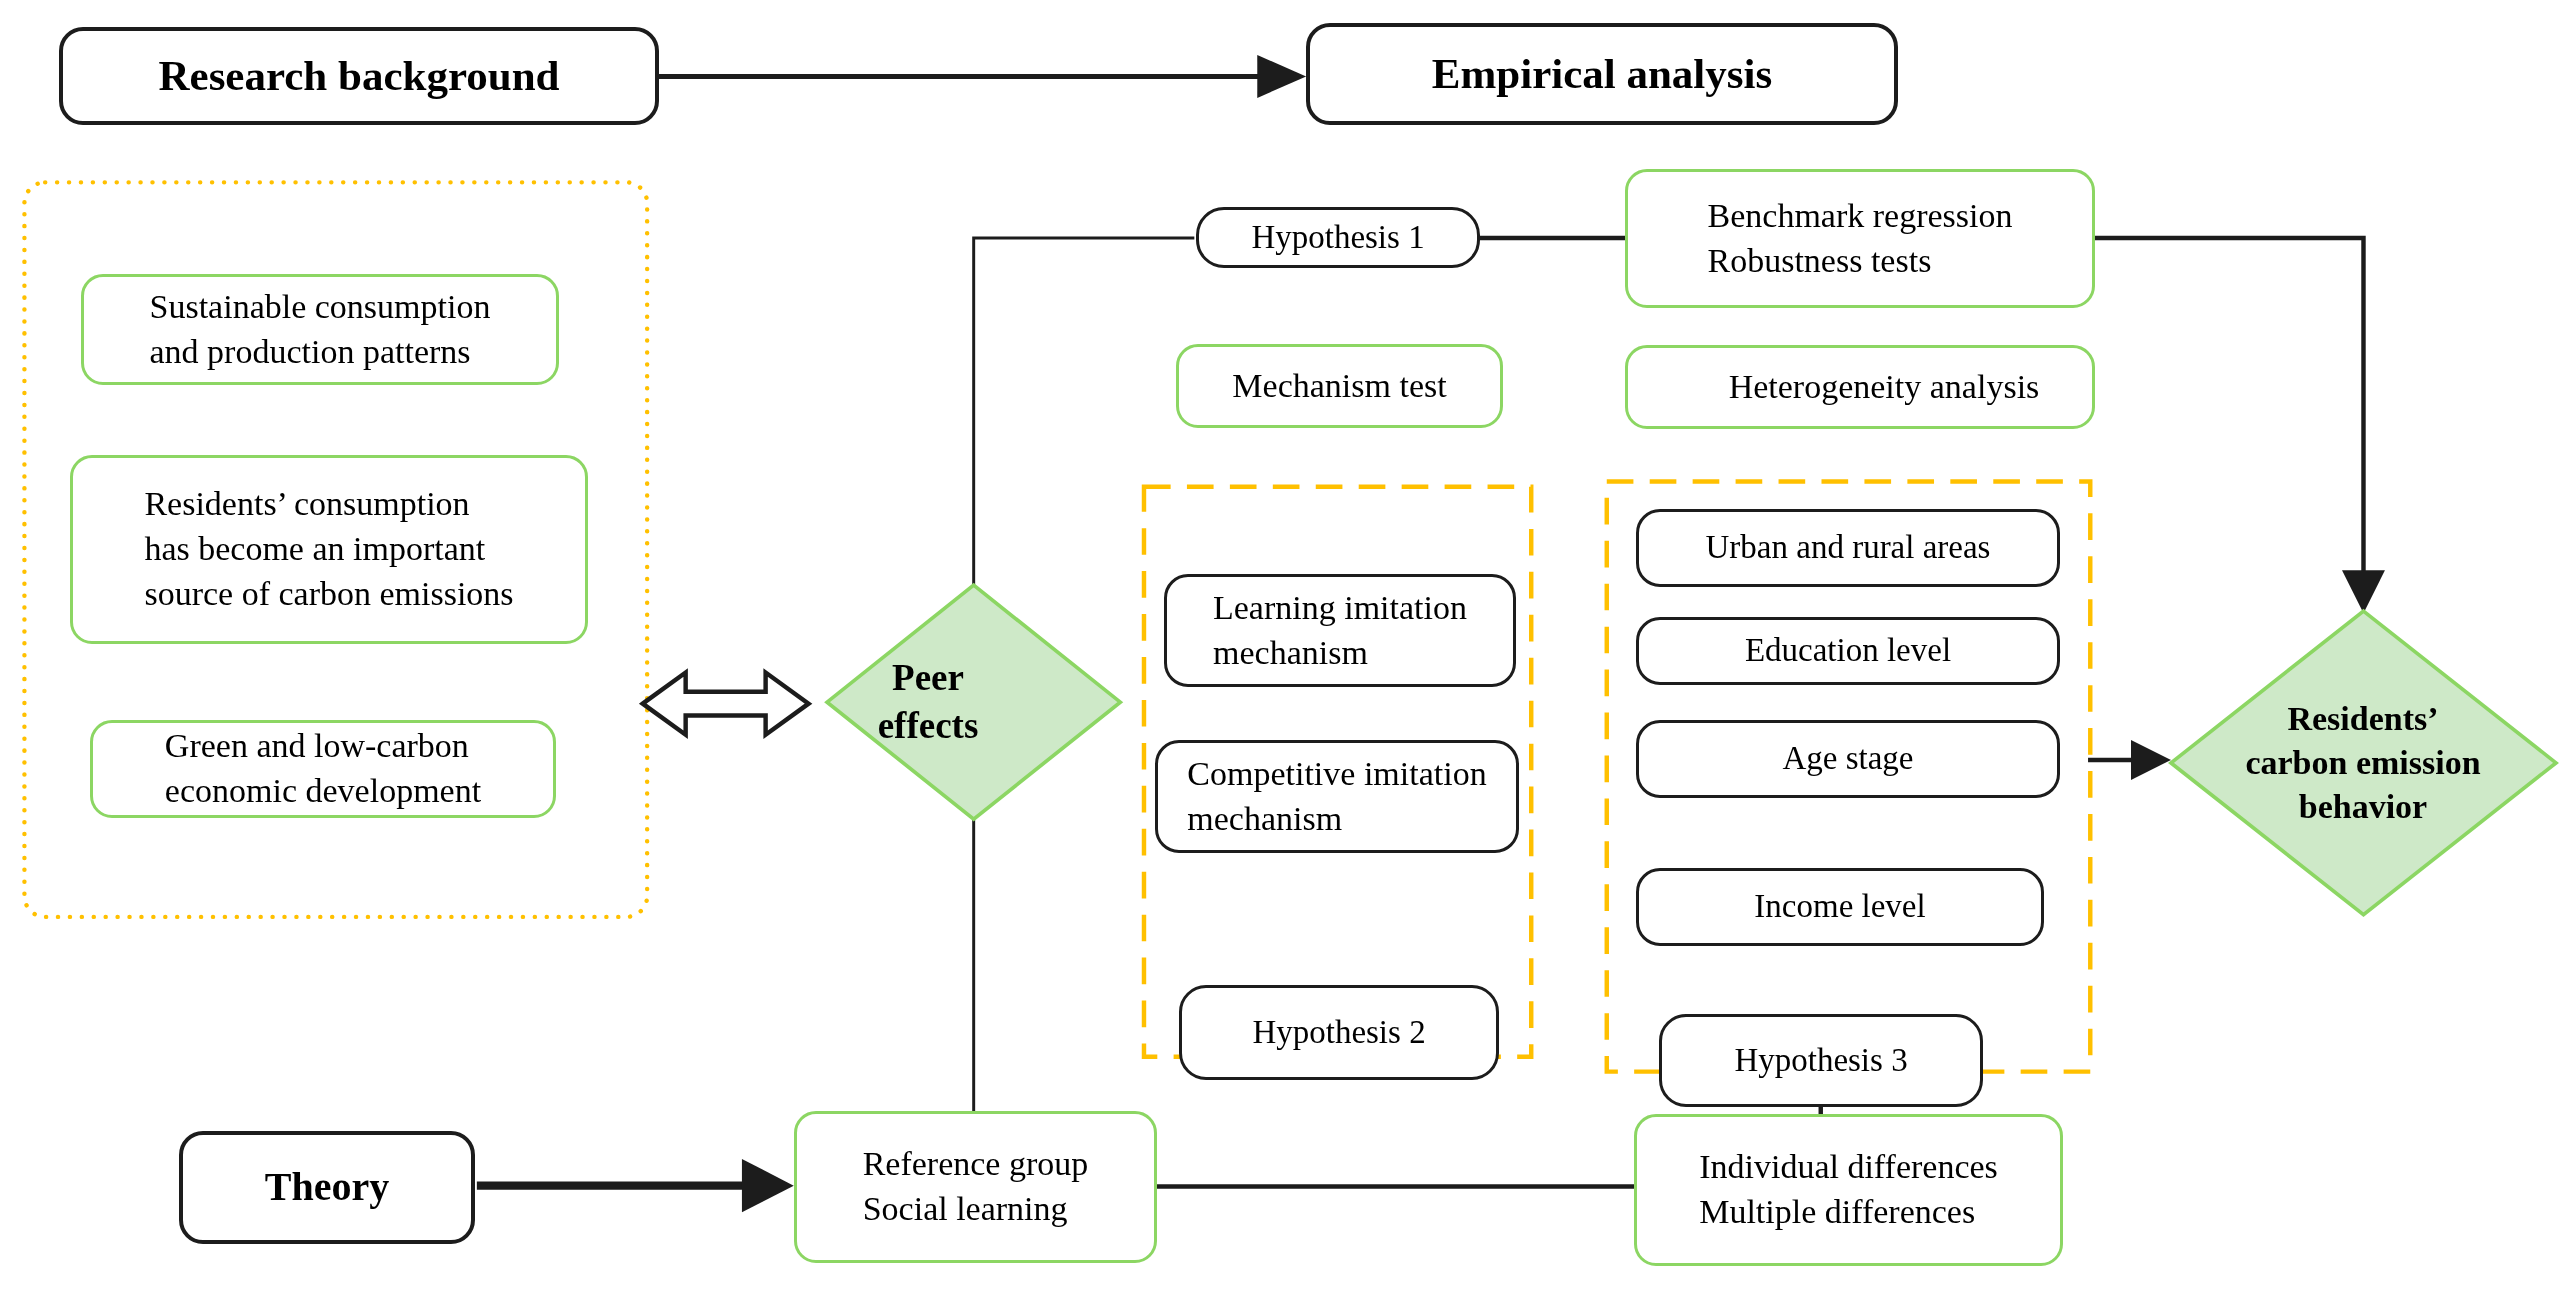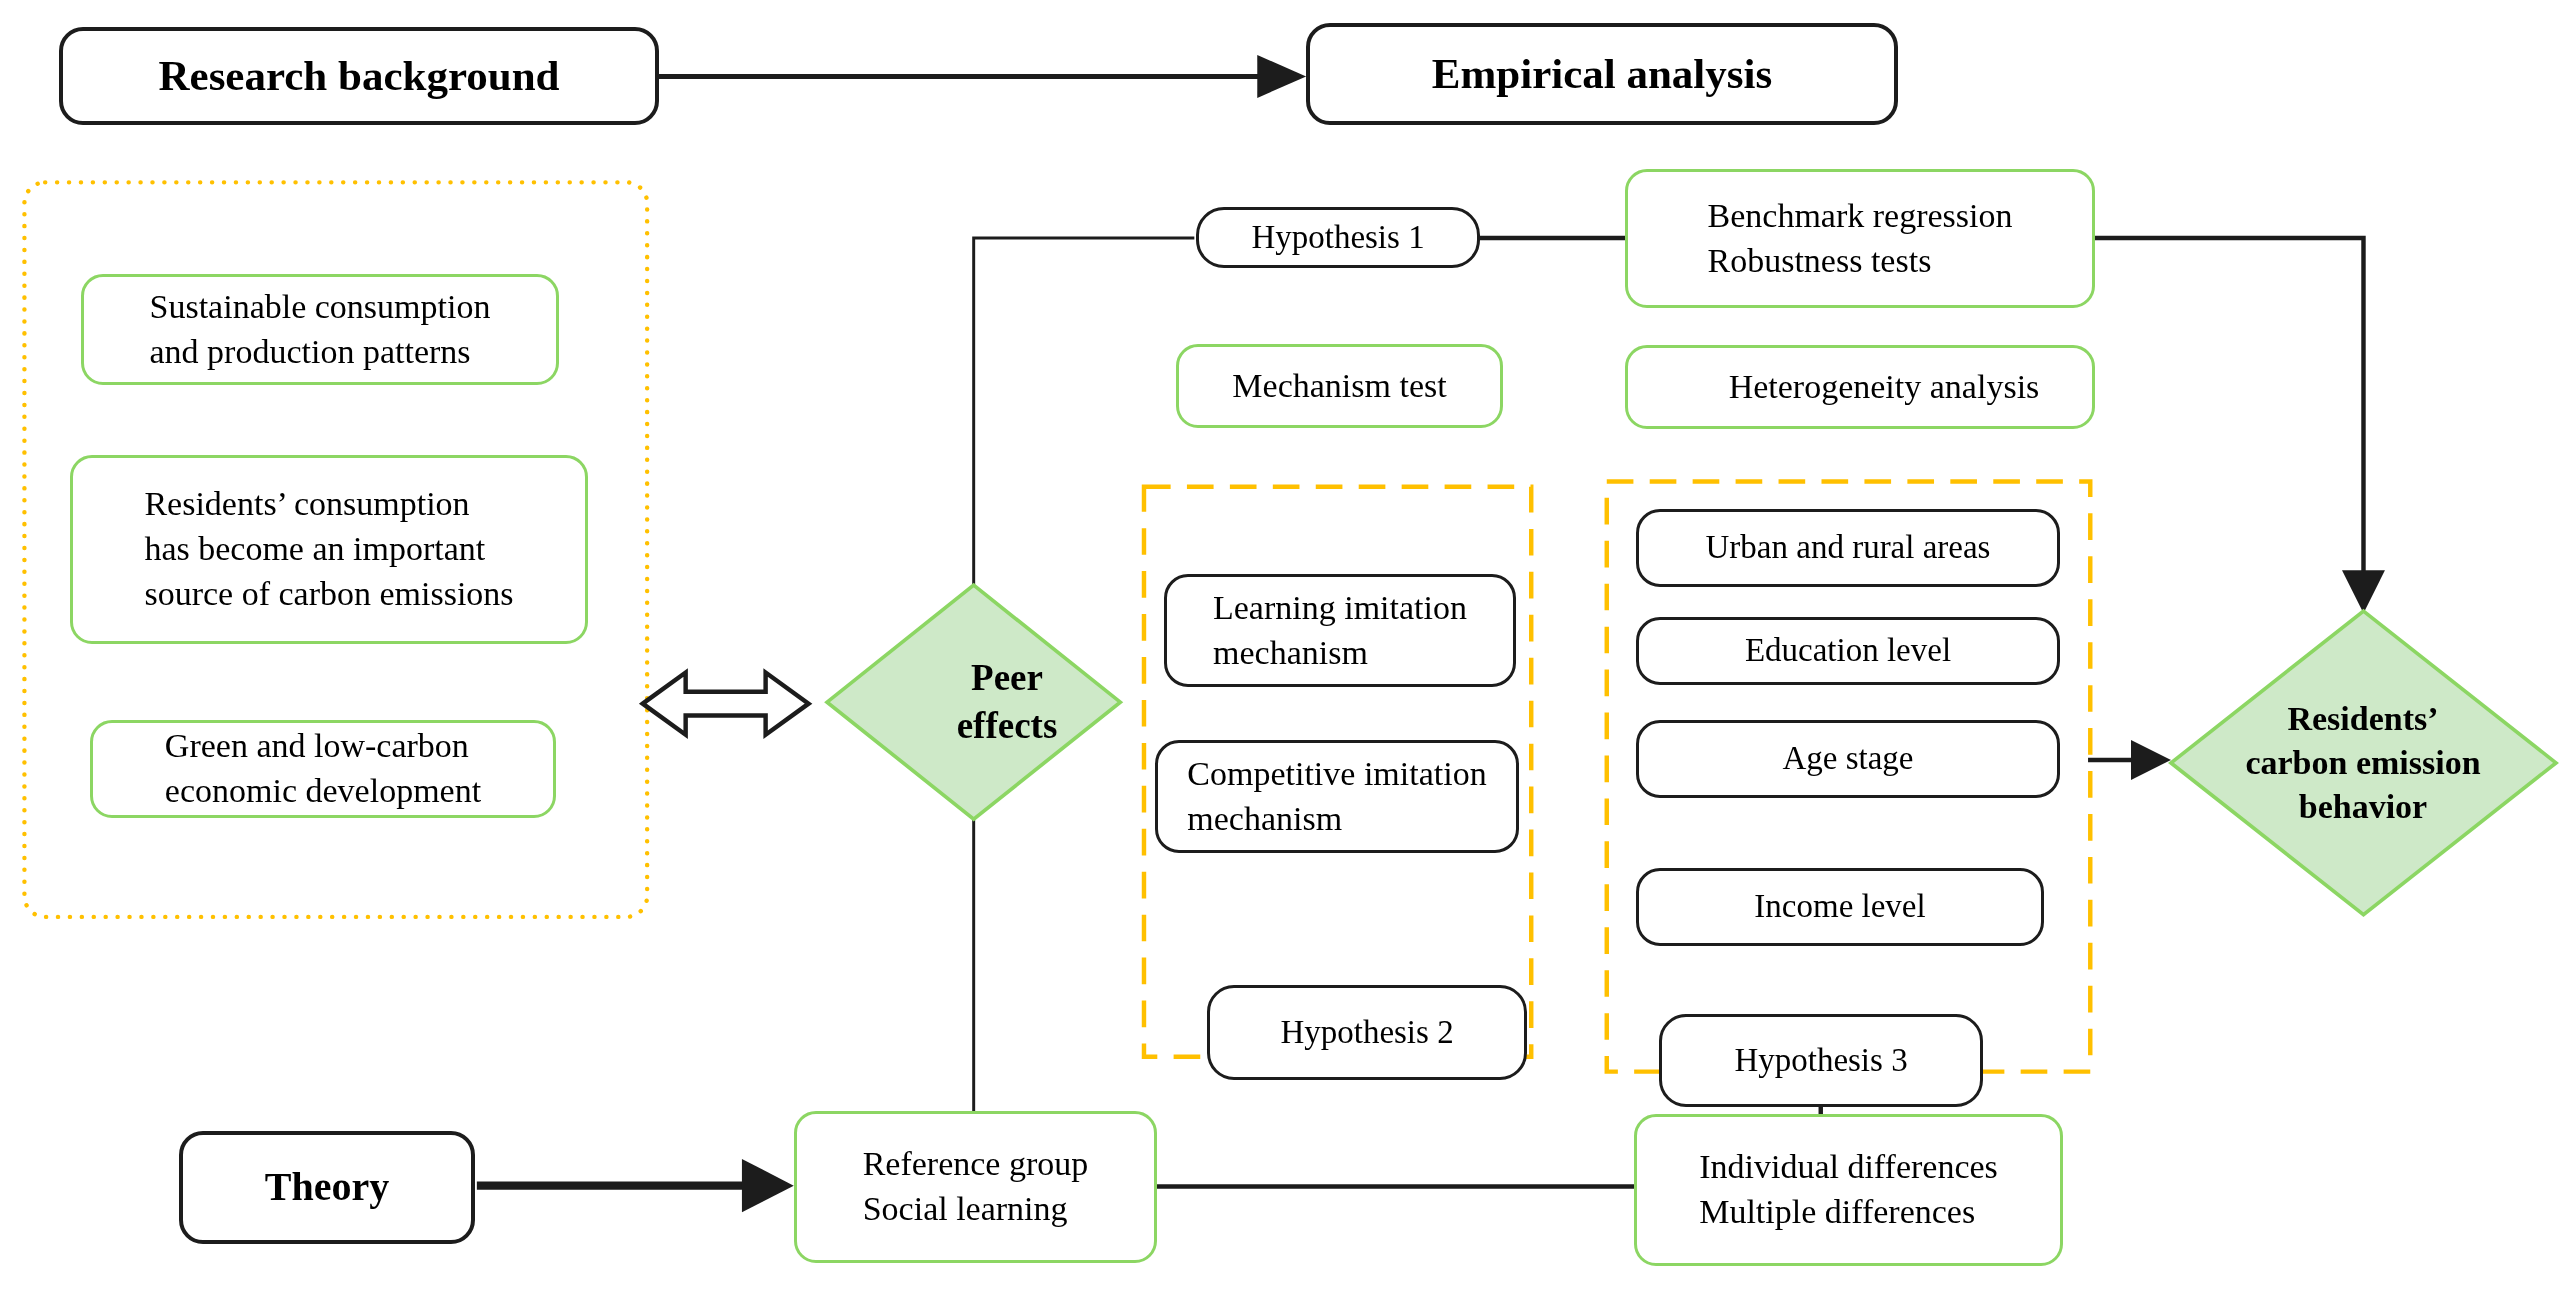--- a/index.html
+++ b/index.html
@@ -83,34 +83,34 @@
   <div class="box green fs46" style="left:1176px;top:344px;width:327px;height:84px;">Mechanism test</div>
 
   <div class="box green fs46" style="left:1625px;top:169px;width:470px;height:139px;">Benchmark regression
 Robustness tests</div>
   <div class="box green fs46" style="left:1625px;top:345px;width:470px;height:84px;padding-left:48px;">Heterogeneity analysis</div>
 
   <div class="box black fs46" style="left:1164px;top:574px;width:352px;height:113px;border-width:3.7px;">Learning imitation
 mechanism</div>
   <div class="box black fs46" style="left:1155px;top:740px;width:364px;height:113px;border-width:3.7px;">Competitive imitation
 mechanism</div>
-  <div class="box black fs44" style="left:1179px;top:985px;width:320px;height:95px;border-radius:27px;border-width:3.7px;margin-left:28px;">Hypothesis 2</div>
+  <div class="box black fs44" style="left:1179px;top:985px;width:320px;height:95px;border-radius:27px;border-width:3.7px;">Hypothesis 2</div>
 
   <div class="box black fs44" style="left:1636px;top:509px;width:424px;height:78px;border-width:3.7px;">Urban and rural areas</div>
   <div class="box black fs44" style="left:1636px;top:617px;width:424px;height:68px;border-width:3.7px;">Education level</div>
   <div class="box black fs44" style="left:1636px;top:720px;width:424px;height:78px;border-width:3.7px;">Age stage</div>
   <div class="box black fs44" style="left:1636px;top:868px;width:408px;height:78px;border-width:3.7px;">Income level</div>
   <div class="box black fs44" style="left:1659px;top:1014px;width:324px;height:93px;border-radius:27px;border-width:3.7px;">Hypothesis 3</div>
 
   <div class="box black bold fs54" style="left:179px;top:1131px;width:296px;height:113px;">Theory</div>
   <div class="box green fs46" style="left:794px;top:1111px;width:363px;height:152px;">Reference group
 Social learning</div>
   <div class="box green fs46" style="left:1634px;top:1114px;width:429px;height:152px;">Individual differences
 Multiple differences</div>
 
-  <div class="diamond-label fs50" style="left:918px;top:639px;width:178px;height:126px;">Peer
+  <div class="diamond-label fs50" style="left:839px;top:639px;width:178px;height:126px;">Peer
 effects</div>
   <div class="diamond-label fs46" style="left:2215px;top:666px;width:296px;height:194px;">Residents’
 carbon emission
 behavior</div>
 
 </div>
 
 
 </body></html>

